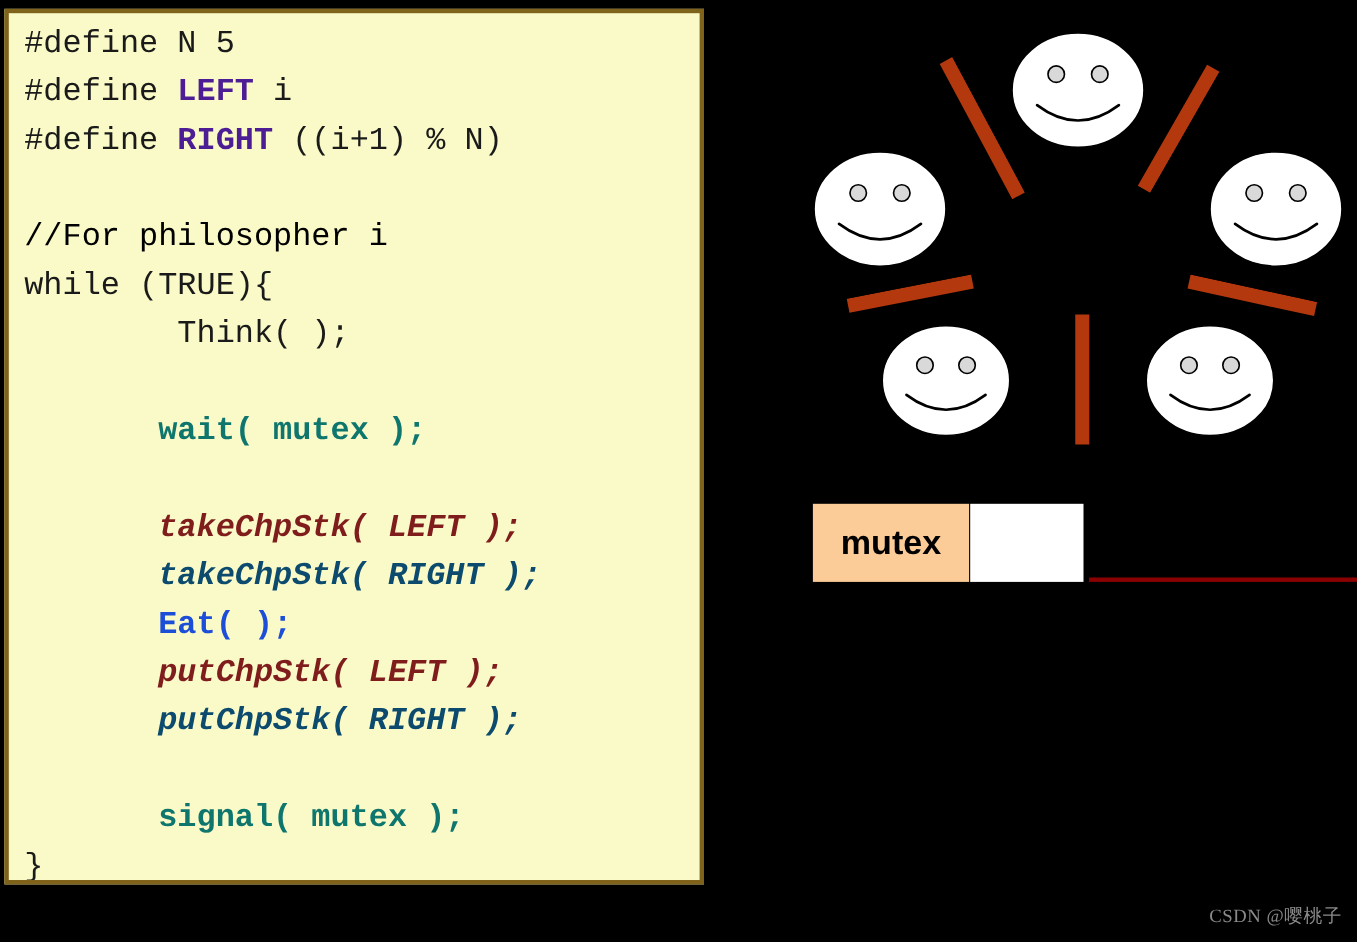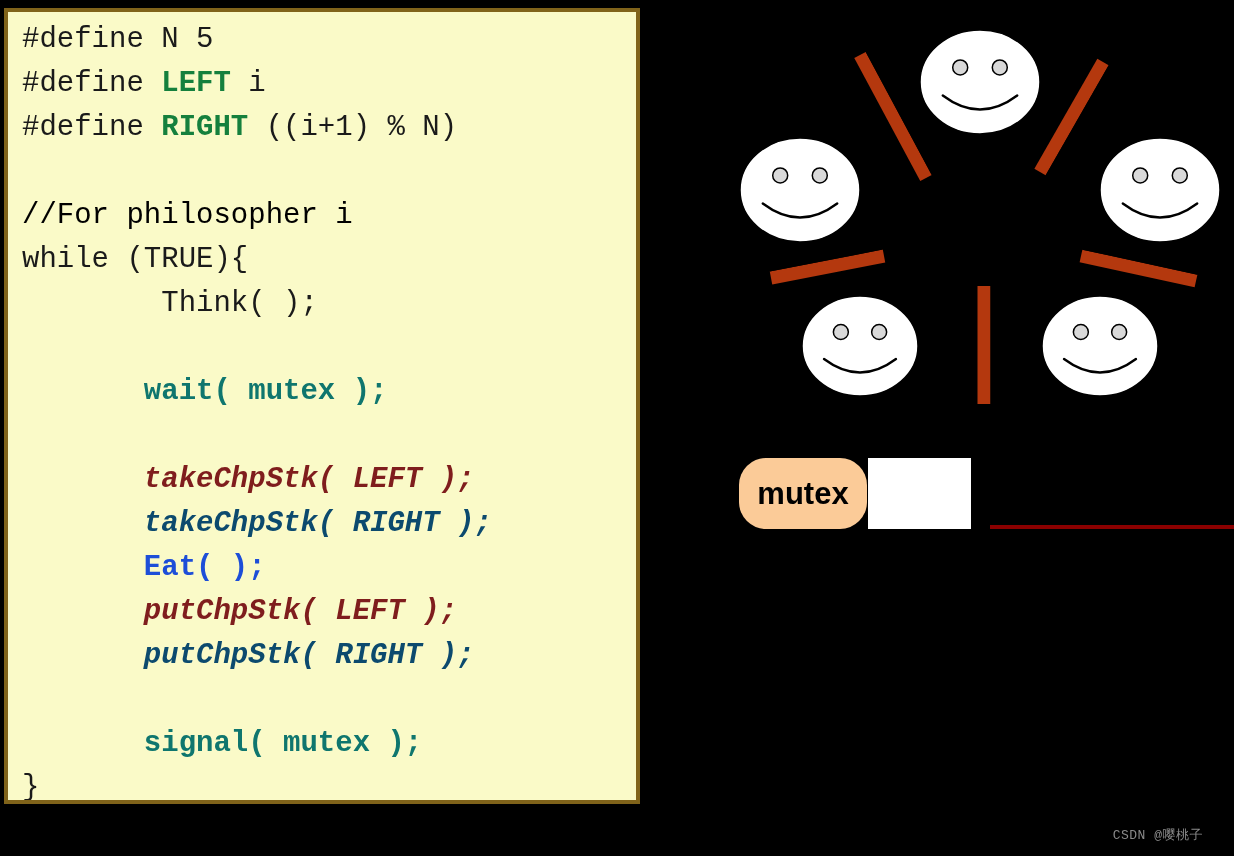--- a/index.html
+++ b/index.html
@@ -42,21 +42,21 @@
     line-height: 44px;
     white-space: pre;
     color: #1a1a1a;
   }
   .code-line {
     white-space: pre;
     min-height: 44px;
   }
   .tok { white-space: pre; }
   .tok-plain   { color: #1a1a1a; font-weight: normal; }
-  .tok-bold    { color: #15803d; font-weight: bold; }
+  .tok-bold    { color: #4c1d95; font-weight: bold; }
   .tok-comment { color: #000000; font-weight: normal; }
   .tok-call    { color: #0f766e; font-weight: bold; }
   .tok-left    { color: #7f1d1d; font-weight: bold; font-style: italic; }
   .tok-right   { color: #0c4a6e; font-weight: bold; font-style: italic; }
   .tok-eat     { color: #1d4ed8; font-weight: bold; }
 
   
   #diagram {
     position: absolute;
     left: 644px;
@@ -74,30 +74,29 @@
   
   #mutex-widget {
     position: absolute;
     left: 739px;
     top: 458px;
     height: 71px;
     display: flex;
     align-items: stretch;
   }
   #mutex-label-cell {
-    width: 128px;
+    width: 142px;
     background: #FBCB98;
     display: flex;
     align-items: center;
     justify-content: center;
     font-family: "Liberation Sans", sans-serif;
     font-size: 31px;
     font-weight: bold;
     color: #000000;
-    border-radius: 27px;
   }
   #mutex-value-cell {
     width: 103px;
     background: #FFFFFF;
     margin-left: 1px;
     display: flex;
     align-items: center;
     justify-content: center;
     font-family: "Liberation Sans", sans-serif;
     font-size: 31px;
@@ -109,24 +108,24 @@
     left: 990px;
     top: 525px;
     width: 244px;
     height: 4px;
     background: #8B0000;
   }
 
   
   #watermark {
     position: absolute;
-    right: 31px;
+    right: 14px;
     bottom: 12px;
-    font-family: Liberation Mono, monospace;
-    font-size: 13px;
+    font-family: Liberation Serif, serif;
+    font-size: 17px;
     color: #8a8a8a;
     letter-spacing: 0.5px;
   }
 </style>
 </head>
 <body>
 
 <div id="stage">
 
   <div id="code-panel">

